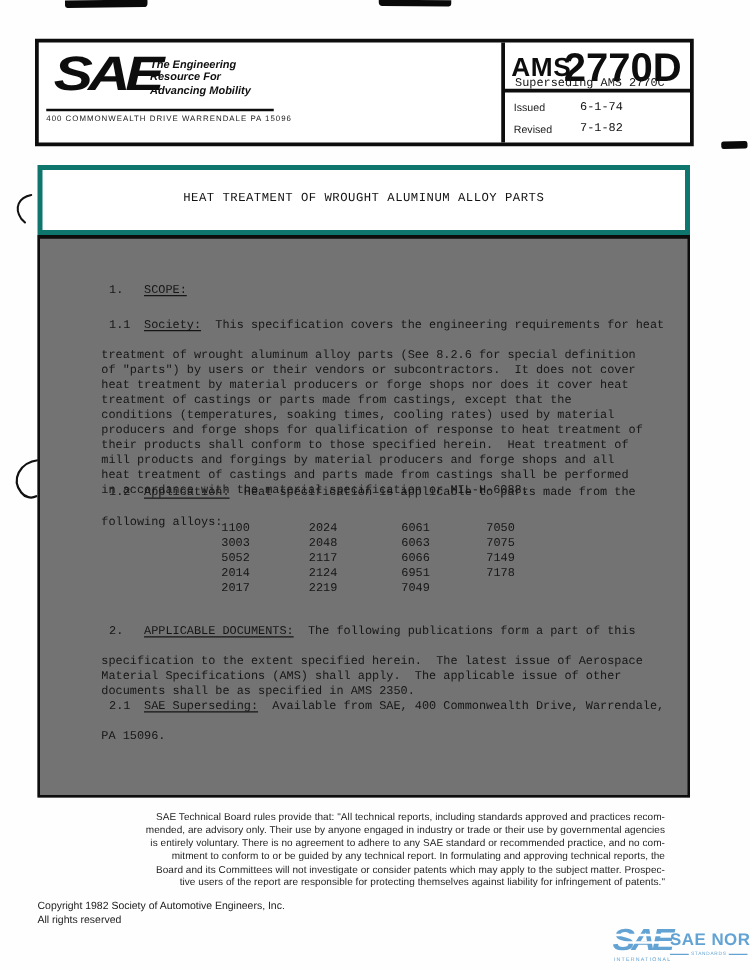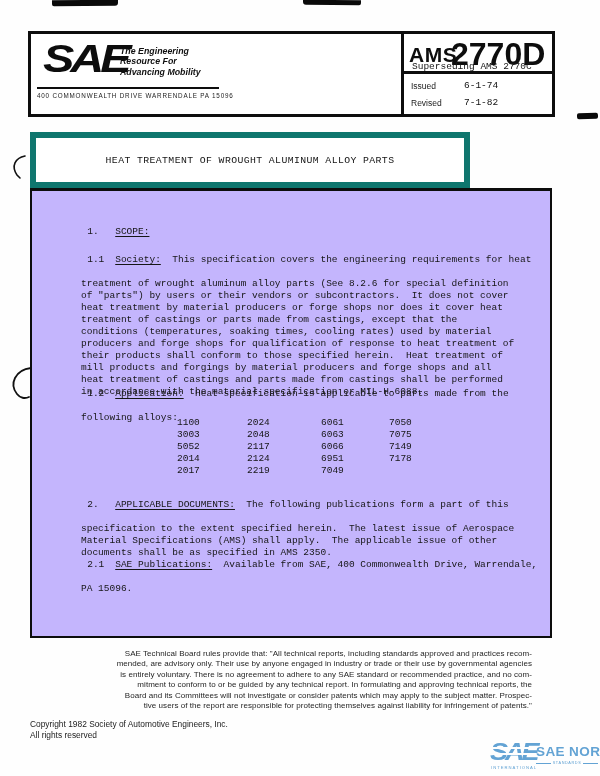--- a/index.html
+++ b/index.html
@@ -70,33 +70,33 @@
   }
   .spec-dates{position:absolute;left:0;top:40px;width:100%;}
   .date-row{position:relative;margin:7px 0 0 7px;font-size:8.5px;color:#1a1a1a;height:10px;}
   .date-row .date-val{
     position:absolute;left:53px;top:-1px;
     font-family:"Liberation Mono",monospace;font-size:9.5px;color:#111;
   }
 
   
   .title-box{
-    position:absolute;left:30px;top:132px;width:440px;height:56px;
-    border:6px solid #0f766e;box-sizing:border-box;background:#fff;
+    position:absolute;left:30px;top:132px;width:522px;height:56px;
+    border:4px solid #0f766e;box-sizing:border-box;background:#fff;
   }
   .doc-title{
     margin-top:17px;text-align:center;
     font-family:"Liberation Mono",monospace;
     font-size:9.8px;letter-spacing:.4px;color:#141414;
   }
 
   
   .content-box{
     position:absolute;left:30px;top:188px;width:522px;height:450px;
-    border:2px solid #0d0d0d;border-top-width:3px;box-sizing:border-box;background:#c4b5fd;
+    border:2px solid #0d0d0d;border-top-width:3px;box-sizing:border-box;background:#737373;
   }
   .sec{
     position:absolute;left:21px;
     font-family:"Liberation Mono",monospace;
     font-size:9.5px;line-height:12px;color:#161616;
     white-space:pre;
   }
   .sec-num{display:inline-block;width:28px;}
   .sec-lines{margin-left:28px;}
   .u{text-decoration:underline;text-underline-offset:1.5px;}
@@ -241,21 +241,21 @@
     </div>
 
     <div class="sec" style="top:296px">
       <span class="sec-num">2.</span><span class="u">APPLICABLE DOCUMENTS:</span><span>  The following publications form a part of this</span>
       <div class="sec-lines">specification to the extent specified herein.  The latest issue of Aerospace
 Material Specifications (AMS) shall apply.  The applicable issue of other
 documents shall be as specified in AMS 2350.</div>
     </div>
 
     <div class="sec" style="top:356px">
-      <span class="sec-num">2.1</span><span class="u">SAE Publications:</span><span>  Available from SAE, 400 Commonwealth Drive, Warrendale,</span>
+      <span class="sec-num">2.1</span><span class="u">SAE Superseding:</span><span>  Available from SAE, 400 Commonwealth Drive, Warrendale,</span>
       <div class="sec-lines">PA 15096.</div>
     </div>
 
   </div>
 
   <div class="footnote">SAE Technical Board rules provide that: "All technical reports, including standards approved and practices recom-
 mended, are advisory only. Their use by anyone engaged in industry or trade or their use by governmental agencies
 is entirely voluntary. There is no agreement to adhere to any SAE standard or recommended practice, and no com-
 mitment to conform to or be guided by any technical report. In formulating and approving technical reports, the
 Board and its Committees will not investigate or consider patents which may apply to the subject matter. Prospec-

